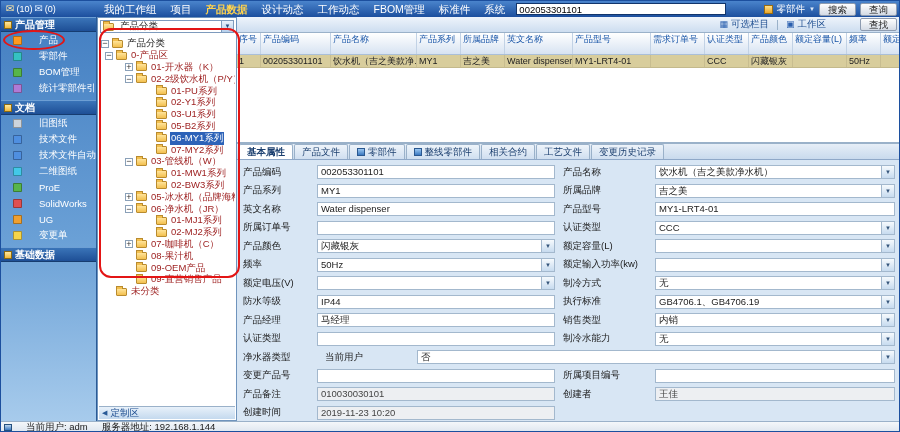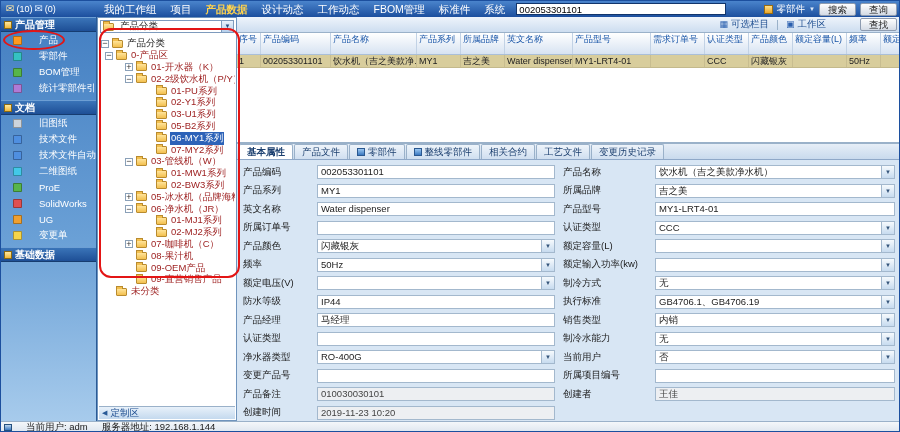--- a/index.html
+++ b/index.html
@@ -619,23 +619,20 @@
               <span class="f-val"></span>
             </div>
             <div class="f-label l2">制冷水能力</div>
             <div class="f-field f2 f-select">
               <span class="f-val">无</span>
             </div>
           </div>
 
           <div class="f-row">
             <div class="f-label l1">净水器类型</div>
-            <div class="f-field f1 f-select">
-              <span class="f-val">RO-400G</span>
-            </div>
             <div class="f-label l2">当前用户</div>
             <div class="f-field f2 f-select">
               <span class="f-val">否</span>
             </div>
           </div>
 
           <div class="f-row">
             <div class="f-label l1">变更产品号</div>
             <div class="f-field f1">
               <span class="f-val"></span>

